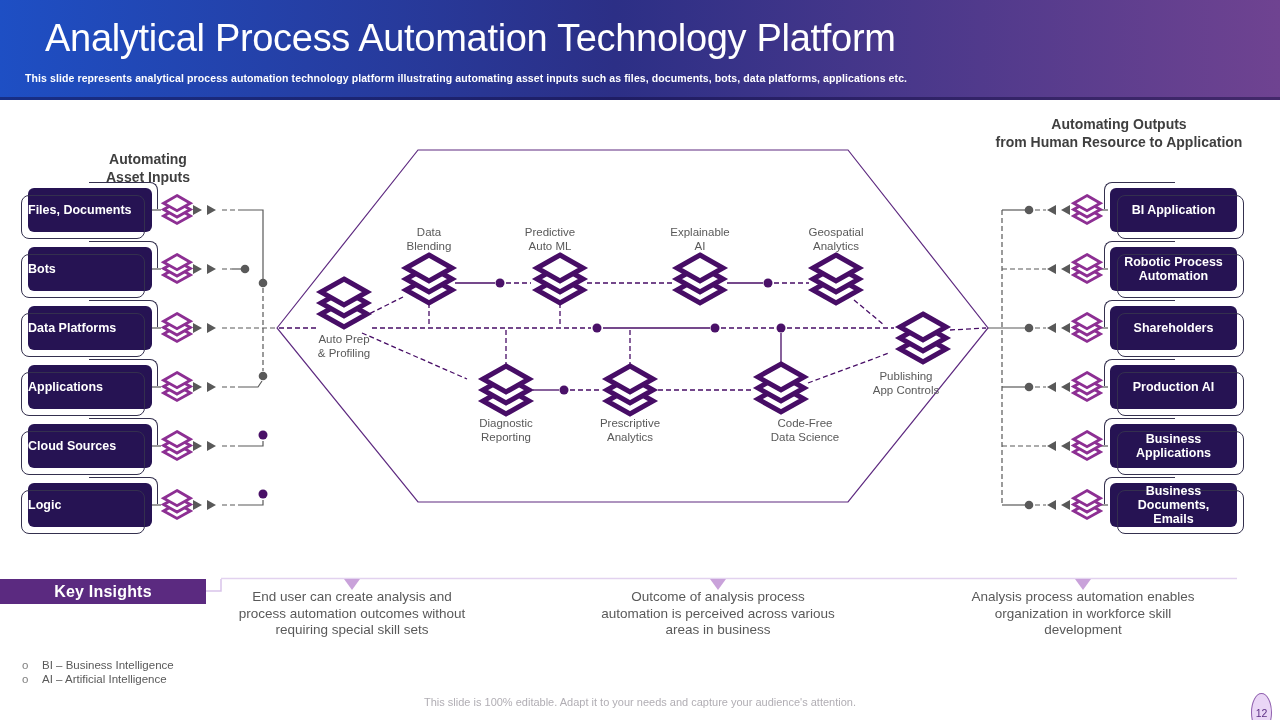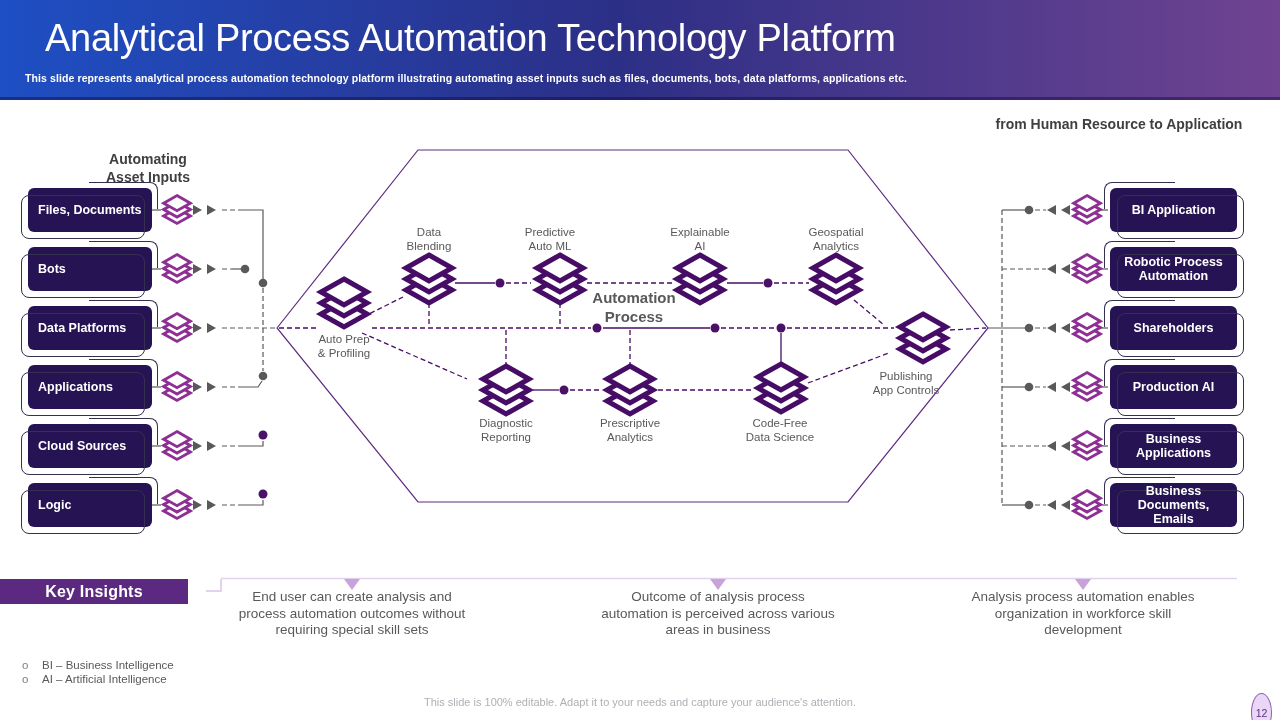--- a/index.html
+++ b/index.html
@@ -18,39 +18,39 @@
   .colhead{position:absolute;font-size:14px;font-weight:700;color:#3f3f3f;
        text-align:center;line-height:18px;}
   .colhead.left{left:58px;top:114px;width:180px;margin-top:36px;}
   .colhead.right{left:978px;top:115px;width:282px;}
   
   svg.diagram{position:absolute;left:0;top:0;}
   
   .abox,.bbox{position:absolute;width:124px;height:44px;border-radius:6px;background:#261353;
        color:#fff;font-size:12.5px;font-weight:700;display:flex;align-items:center;z-index:1;
        line-height:14px;}
-  .abox{left:28px;justify-content:flex-start;padding-left:10px;box-sizing:border-box;}
+  .abox{left:28px;justify-content:flex-start;box-sizing:border-box;}
   .bbox{left:1110px;width:127px;justify-content:center;text-align:center;padding:0 11px;
        box-sizing:border-box;}
   .abox::before,.bbox::before{content:"";position:absolute;inset:0;border:1.6px solid #34304e;
        border-radius:8px;z-index:-1;}
   .abox::before{transform:translate(-7px,7px);}
   .bbox::before{transform:translate(7px,7px);}
   .abox::after,.bbox::after{content:"";position:absolute;width:55%;height:58%;top:-6px;}
   .abox::after{right:-6px;border-top:1.6px solid #34304e;border-right:1.6px solid #34304e;
        border-top-right-radius:8px;}
   .bbox::after{left:-6px;border-top:1.6px solid #34304e;border-left:1.6px solid #34304e;
        border-top-left-radius:8px;}
   
   .nlabel{position:absolute;width:110px;text-align:center;font-size:11.5px;line-height:13.5px;
        color:#595959;}
   .aptitle{position:absolute;left:574px;top:288px;width:120px;text-align:center;
        font-size:15px;font-weight:700;line-height:19px;color:#595959;}
   
-  .ki-banner{position:absolute;left:0;top:579px;width:188px;height:25px;background:#5b2a80;
+  .ki-banner{position:absolute;left:0;top:579px;width:206px;height:25px;background:#5b2a80;
        color:#fff;font-size:16px;font-weight:700;display:flex;align-items:center;
        justify-content:center;letter-spacing:.2px;}
   .insight{position:absolute;top:589px;width:240px;text-align:center;font-size:13.5px;
        line-height:16.5px;color:#595959;}
   
   .fnotes{position:absolute;left:22px;top:658px;font-size:11.5px;color:#595959;line-height:14px;}
   .fnote{display:flex;}
   .fnote .blt{width:20px;color:#808080;}
   .footer-note{position:absolute;left:0;top:696px;width:1280px;text-align:center;
        font-size:11px;color:#b1aeb4;}
@@ -66,20 +66,21 @@
   <div class="hdr">
     <div class="hdr-title">Analytical Process Automation Technology Platform</div>
     <div class="hdr-sub">This slide represents analytical process automation technology platform illustrating automating asset inputs such as files, documents, bots, data platforms, applications etc.</div>
   </div>
 
   <div class="colhead left">
     <div>Automating</div>
     <div>Asset Inputs</div>
   </div>
   <div class="colhead right">
+    <div>Automating Outputs</div>
     <div>from Human Resource to Application</div>
   </div>
 
   <svg class="diagram" width="1280" height="720" viewBox="0 0 1280 720">
     <defs>
       <g id="layers" fill="#ffffff" stroke-width="5" stroke-linejoin="miter">
         <path d="M0 -8 L23 5 L0 18 L-23 5 Z"></path>
         <path d="M0 -19 L23 -6 L0 7 L-23 -6 Z"></path>
         <path d="M0 -30 L23 -17 L0 -4 L-23 -17 Z"></path>
       </g>
@@ -315,30 +316,29 @@
       <div>Analytics</div>
     </div>
   <div class="nlabel" style="left:451px;top:417px">
     <div>Diagnostic</div>
       <div>Reporting</div>
     </div>
   <div class="nlabel" style="left:575px;top:417px">
     <div>Prescriptive</div>
       <div>Analytics</div>
     </div>
-  <div class="nlabel" style="left:725px;top:417px">
+  <div class="nlabel" style="left:750px;top:417px">
     <div>Code-Free</div>
       <div>Data Science</div>
     </div>
   <div class="nlabel" style="left:851px;top:370px">
     <div>Publishing</div>
       <div>App Controls</div>
     </div>
 
-  <div class="aptitle">Automation Process</div>
 
   <div class="ki-banner">
     <span>Key Insights</span>
   </div>
   <div class="insight" style="left:232px">End user can create analysis and process automation outcomes without requiring special skill sets</div>
   <div class="insight" style="left:598px">Outcome of analysis process automation is perceived across various areas in business</div>
   <div class="insight" style="left:963px">Analysis process automation enables organization in workforce skill development</div>
 
   <div class="fnotes">
     <div class="fnote">

